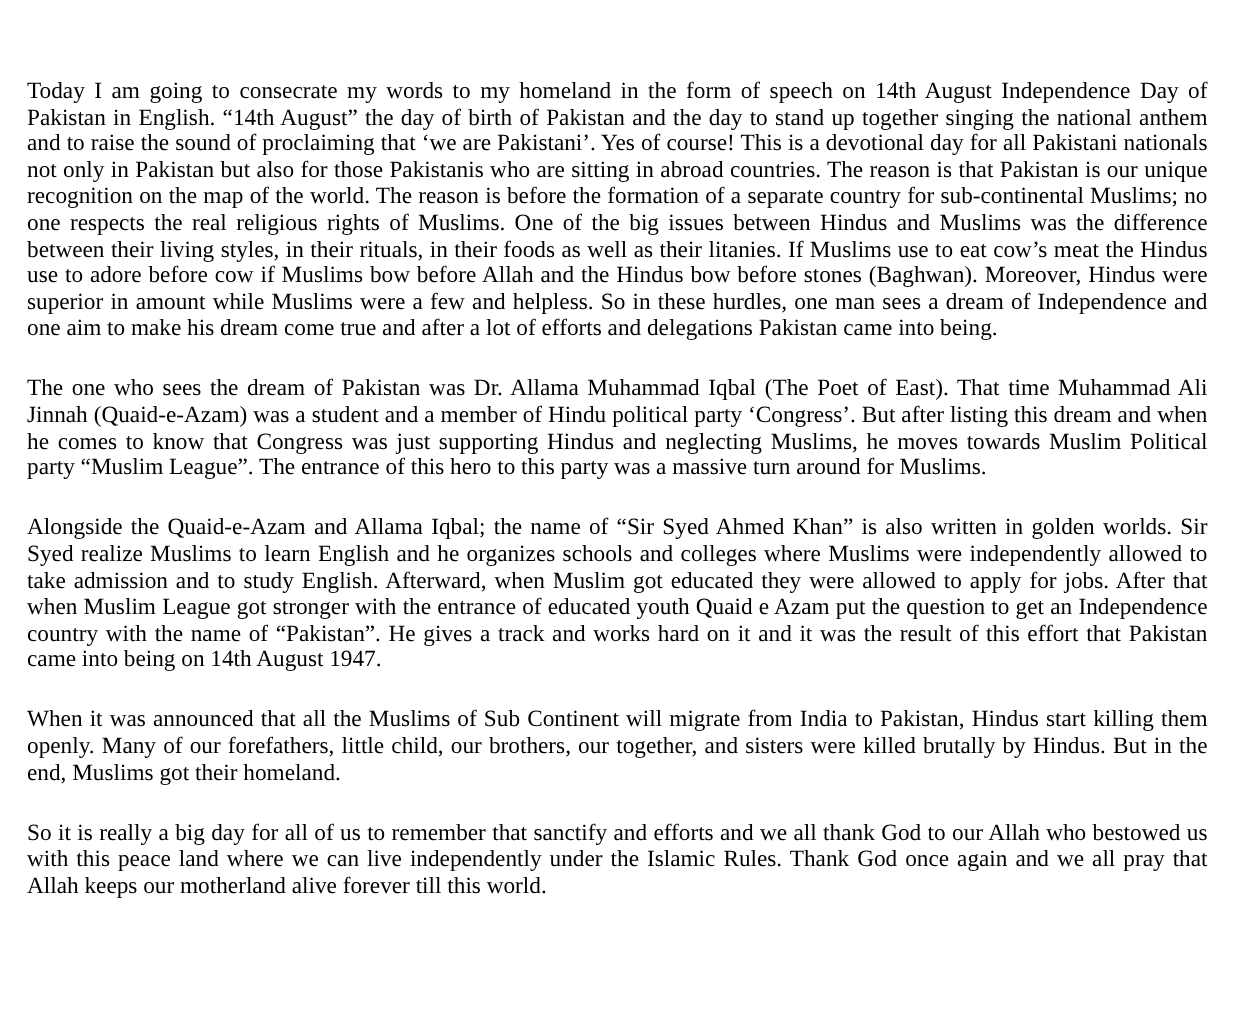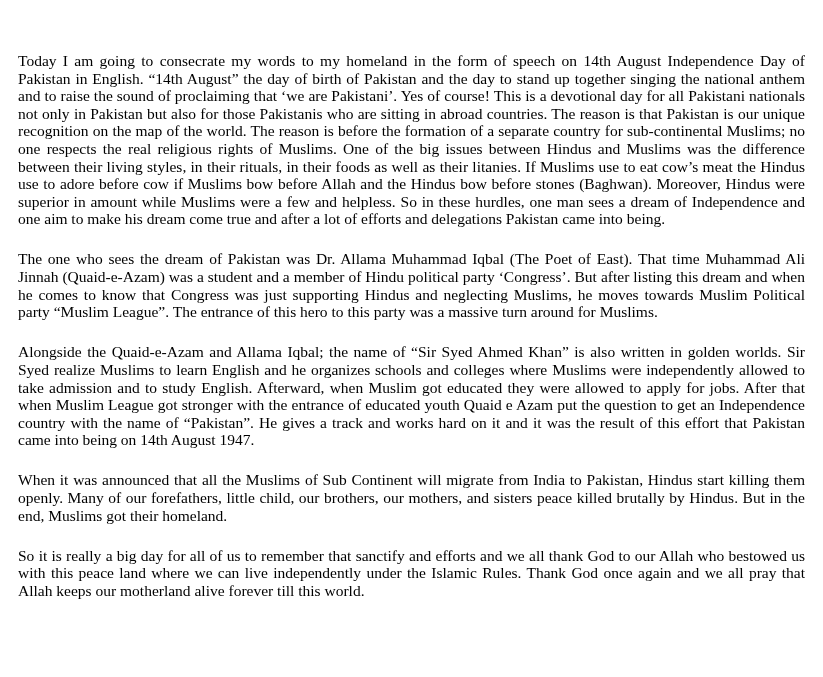--- a/index.html
+++ b/index.html
@@ -33,16 +33,16 @@
   }
 </style>
 </head>
 <body>
 
 <div class="page">
   <div class="doc-text">
     <p>Today I am going to consecrate my words to my homeland in the form of speech on 14th August Independence Day of Pakistan in English. “14th August” the day of birth of Pakistan and the day to stand up together singing the national anthem and to raise the sound of proclaiming that ‘we are Pakistani’. Yes of course! This is a devotional day for all Pakistani nationals not only in Pakistan but also for those Pakistanis who are sitting in abroad countries. The reason is that Pakistan is our unique recognition on the map of the world. The reason is before the formation of a separate country for sub-continental Muslims; no one respects the real religious rights of Muslims. One of the big issues between Hindus and Muslims was the difference between their living styles, in their rituals, in their foods as well as their litanies. If Muslims use to eat cow’s meat the Hindus use to adore before cow if Muslims bow before Allah and the Hindus bow before stones (Baghwan). Moreover, Hindus were superior in amount while Muslims were a few and helpless. So in these hurdles, one man sees a dream of Independence and one aim to make his dream come true and after a lot of efforts and delegations Pakistan came into being.</p>
     <p>The one who sees the dream of Pakistan was Dr. Allama Muhammad Iqbal (The Poet of East). That time Muhammad Ali Jinnah (Quaid-e-Azam) was a student and a member of Hindu political party ‘Congress’. But after listing this dream and when he comes to know that Congress was just supporting Hindus and neglecting Muslims, he moves towards Muslim Political party “Muslim League”. The entrance of this hero to this party was a massive turn around for Muslims.</p>
     <p>Alongside the Quaid-e-Azam and Allama Iqbal; the name of “Sir Syed Ahmed Khan” is also written in golden worlds. Sir Syed realize Muslims to learn English and he organizes schools and colleges where Muslims were independently allowed to take admission and to study English. Afterward, when Muslim got educated they were allowed to apply for jobs. After that when Muslim League got stronger with the entrance of educated youth Quaid e Azam put the question to get an Independence country with the name of “Pakistan”. He gives a track and works hard on it and it was the result of this effort that Pakistan came into being on 14th August 1947.</p>
-    <p>When it was announced that all the Muslims of Sub Continent will migrate from India to Pakistan, Hindus start killing them openly. Many of our forefathers, little child, our brothers, our mothers, and sisters peace killed brutally by Hindus. But in the end, Muslims got their homeland.</p>
+    <p>When it was announced that all the Muslims of Sub Continent will migrate from India to Pakistan, Hindus start killing them openly. Many of our forefathers, little child, our brothers, our together, and sisters were killed brutally by Hindus. But in the end, Muslims got their homeland.</p>
     <p>So it is really a big day for all of us to remember that sanctify and efforts and we all thank God to our Allah who bestowed us with this peace land where we can live independently under the Islamic Rules. Thank God once again and we all pray that Allah keeps our motherland alive forever till this world.</p>
   </div>
 </div>
 
 </body></html>

